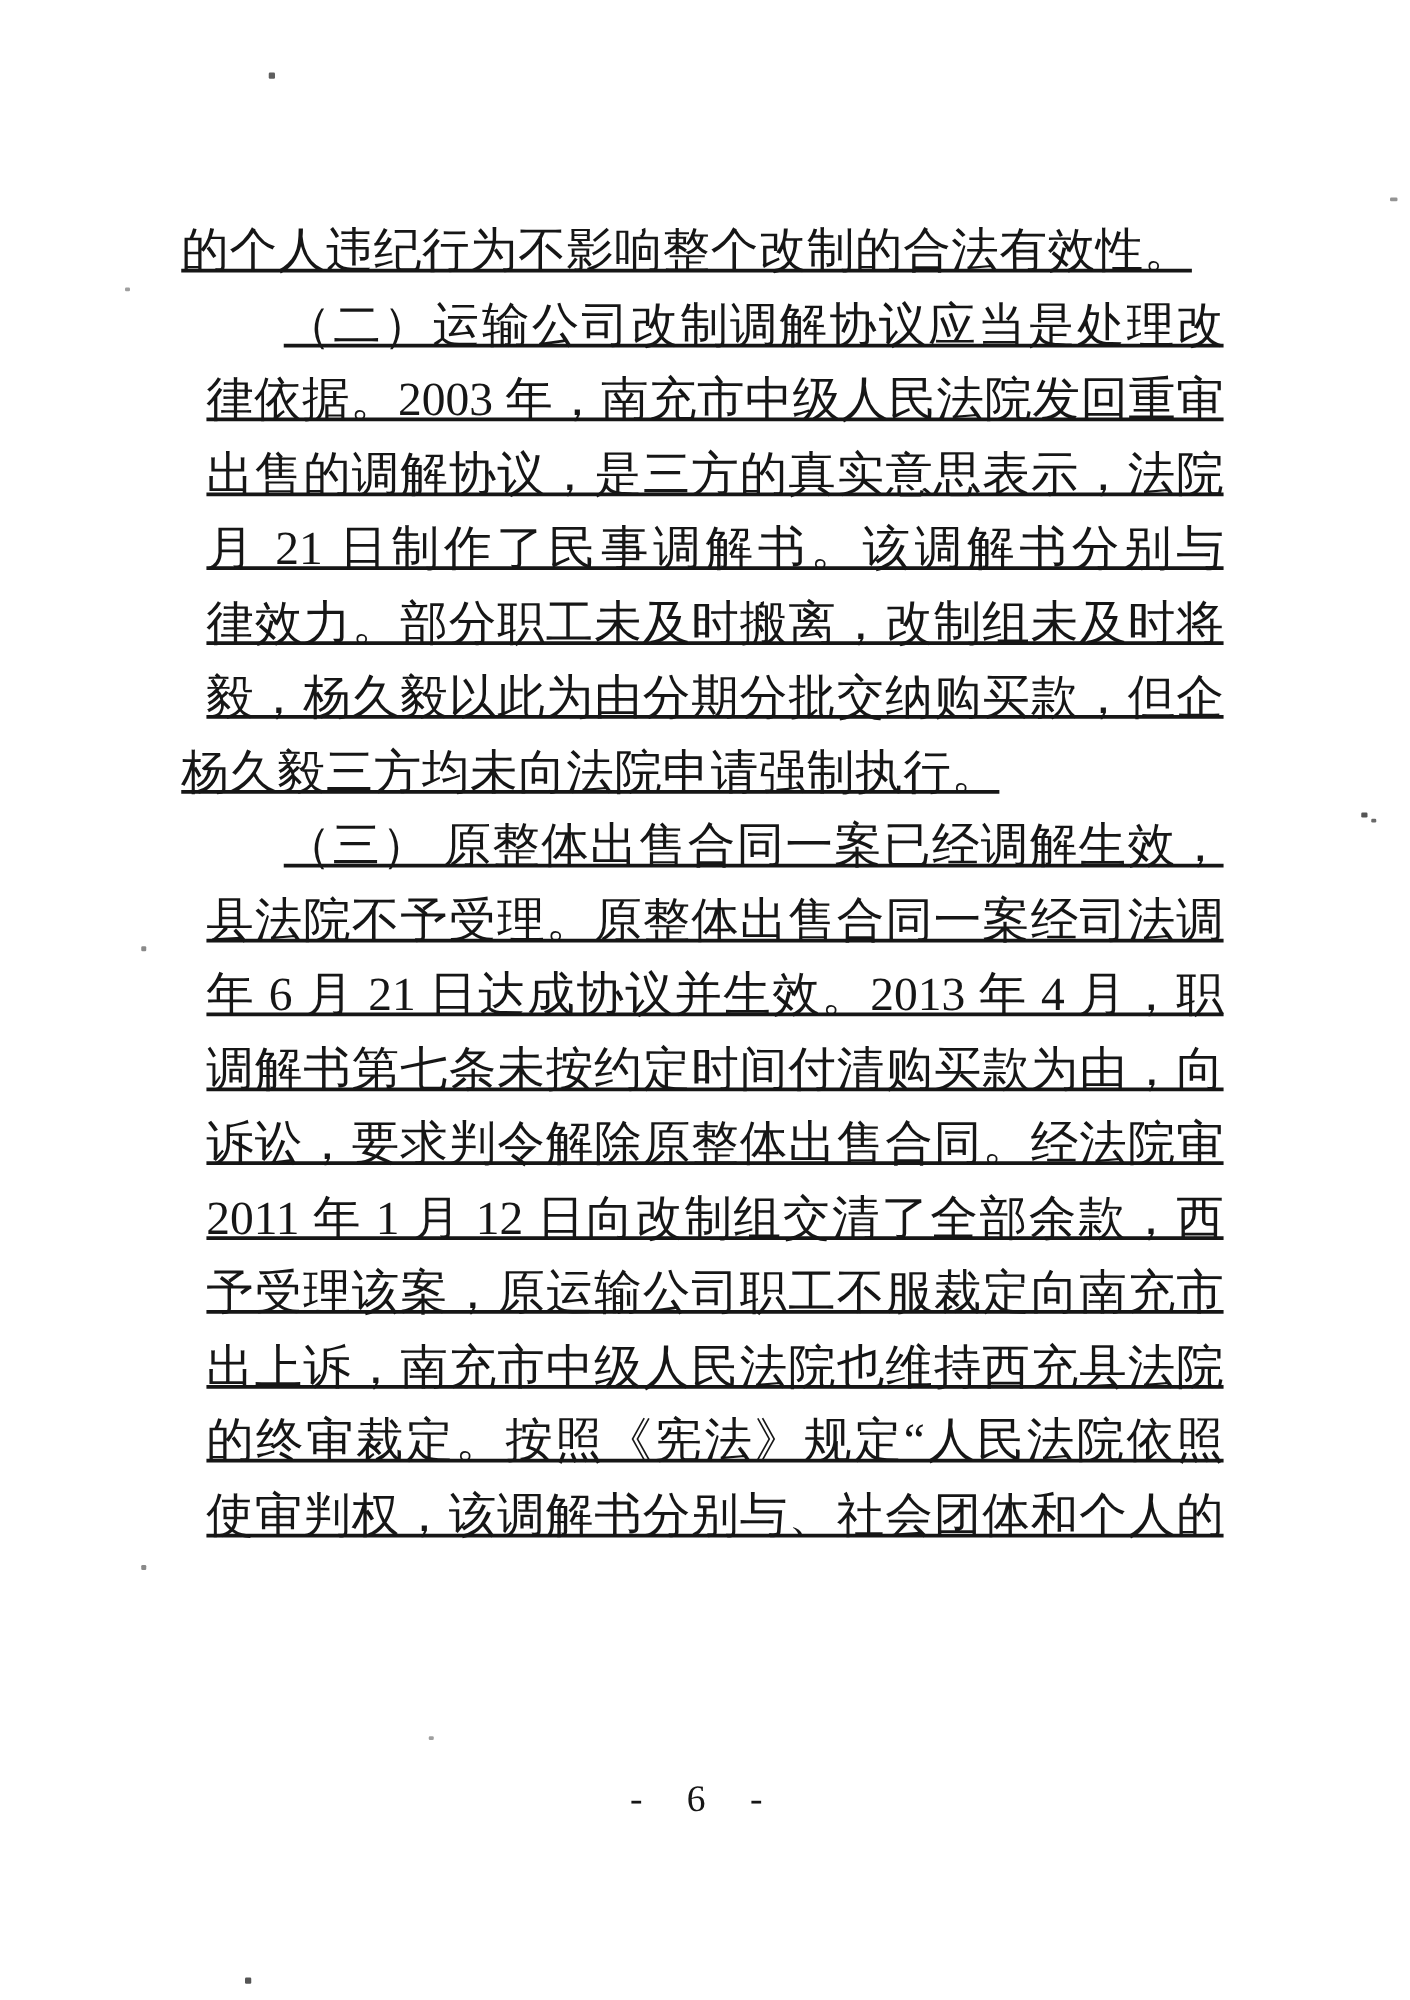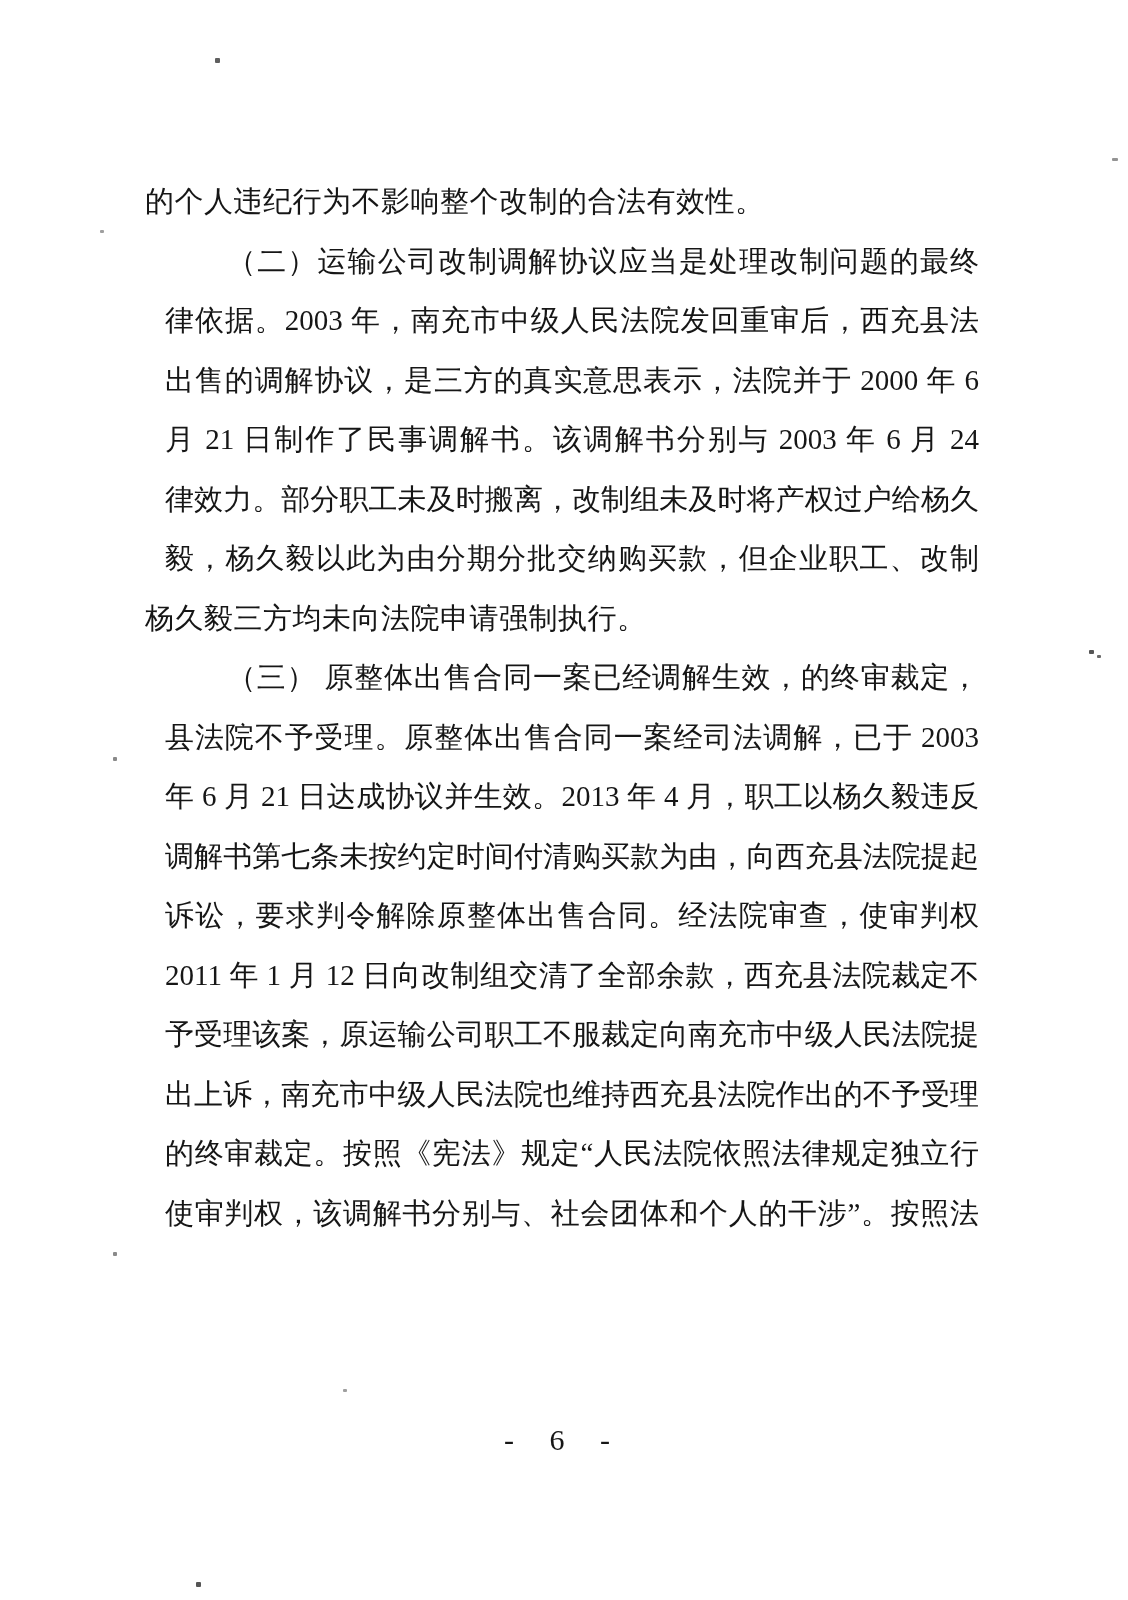--- a/index.html
+++ b/index.html
@@ -20,22 +20,23 @@
     height: 1600px;
     background: #ffffff;
     overflow: hidden;
   }
   .text-block {
     position: absolute;
     left: 145px;
     top: 172px;
     width: 834px;
     color: #161616;
-    font-size: 29px;
+    font-size: 38px;
     line-height: 59.5px;
+    text-decoration: underline;
     -webkit-font-smoothing: antialiased;
   }
   .text-line {
     height: 59.5px;
     white-space: nowrap;
     text-rendering: optimizeLegibility;
   }
   
   .text-line.full, .text-line.para-first {
     white-space: normal;

